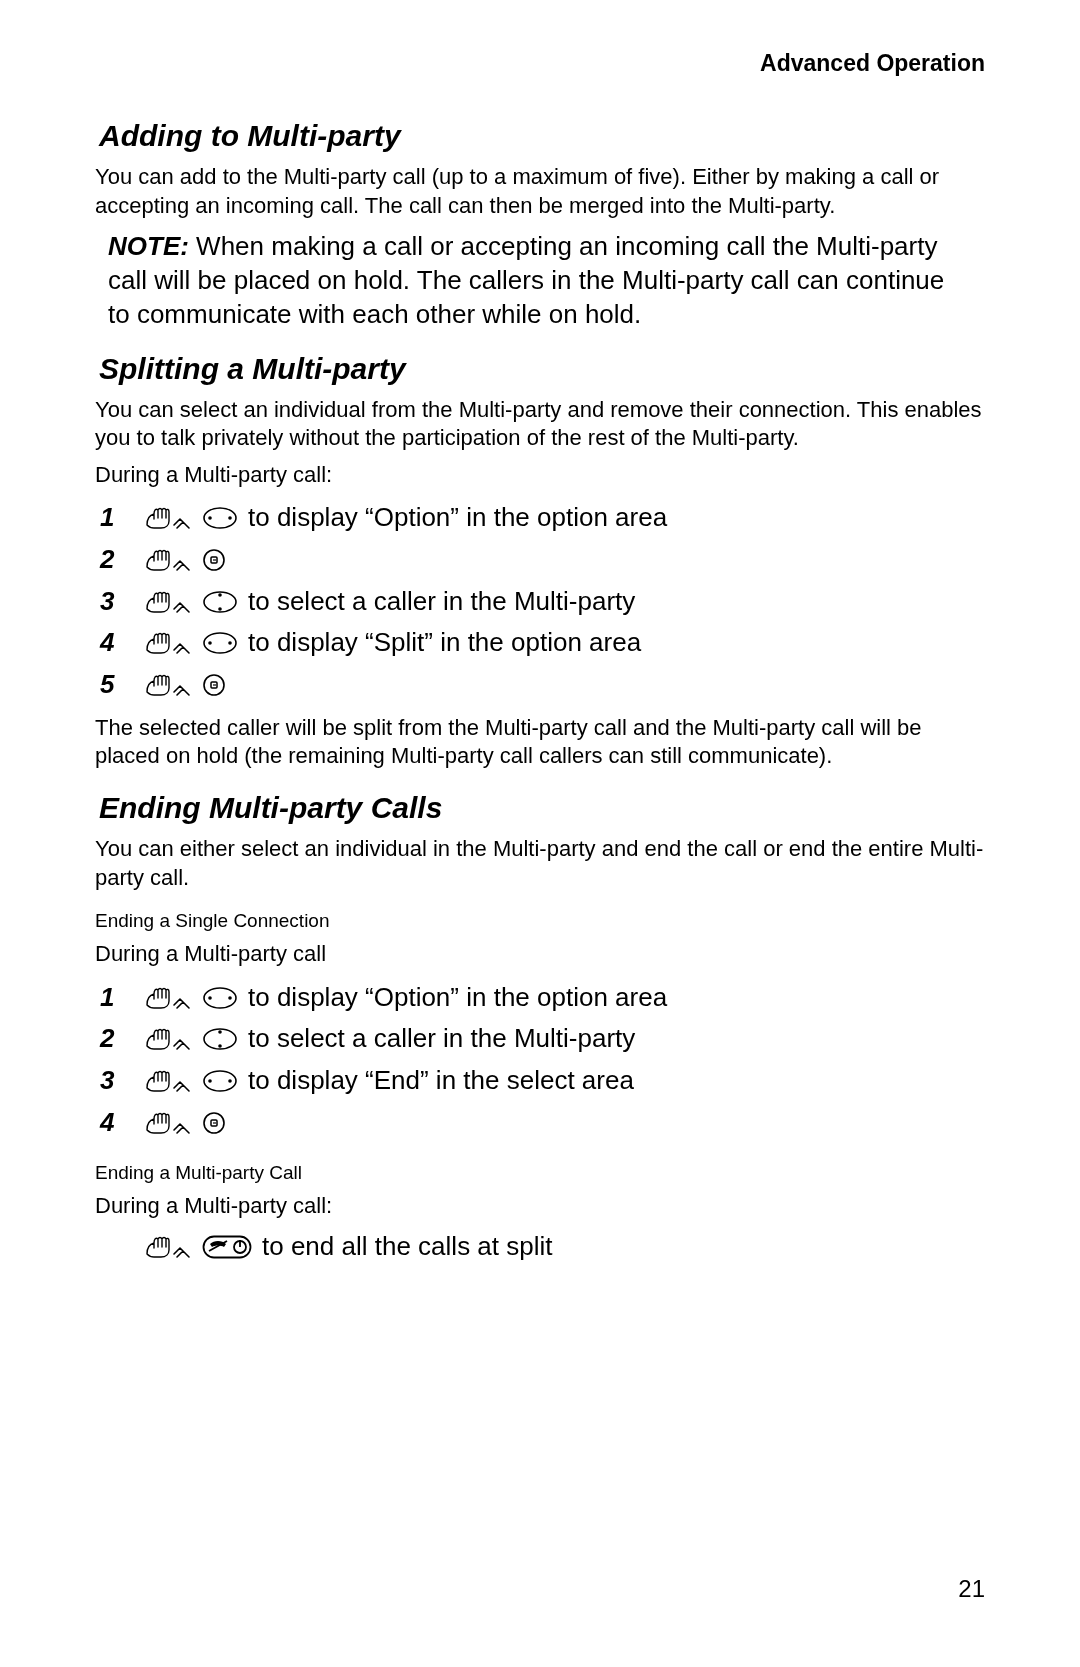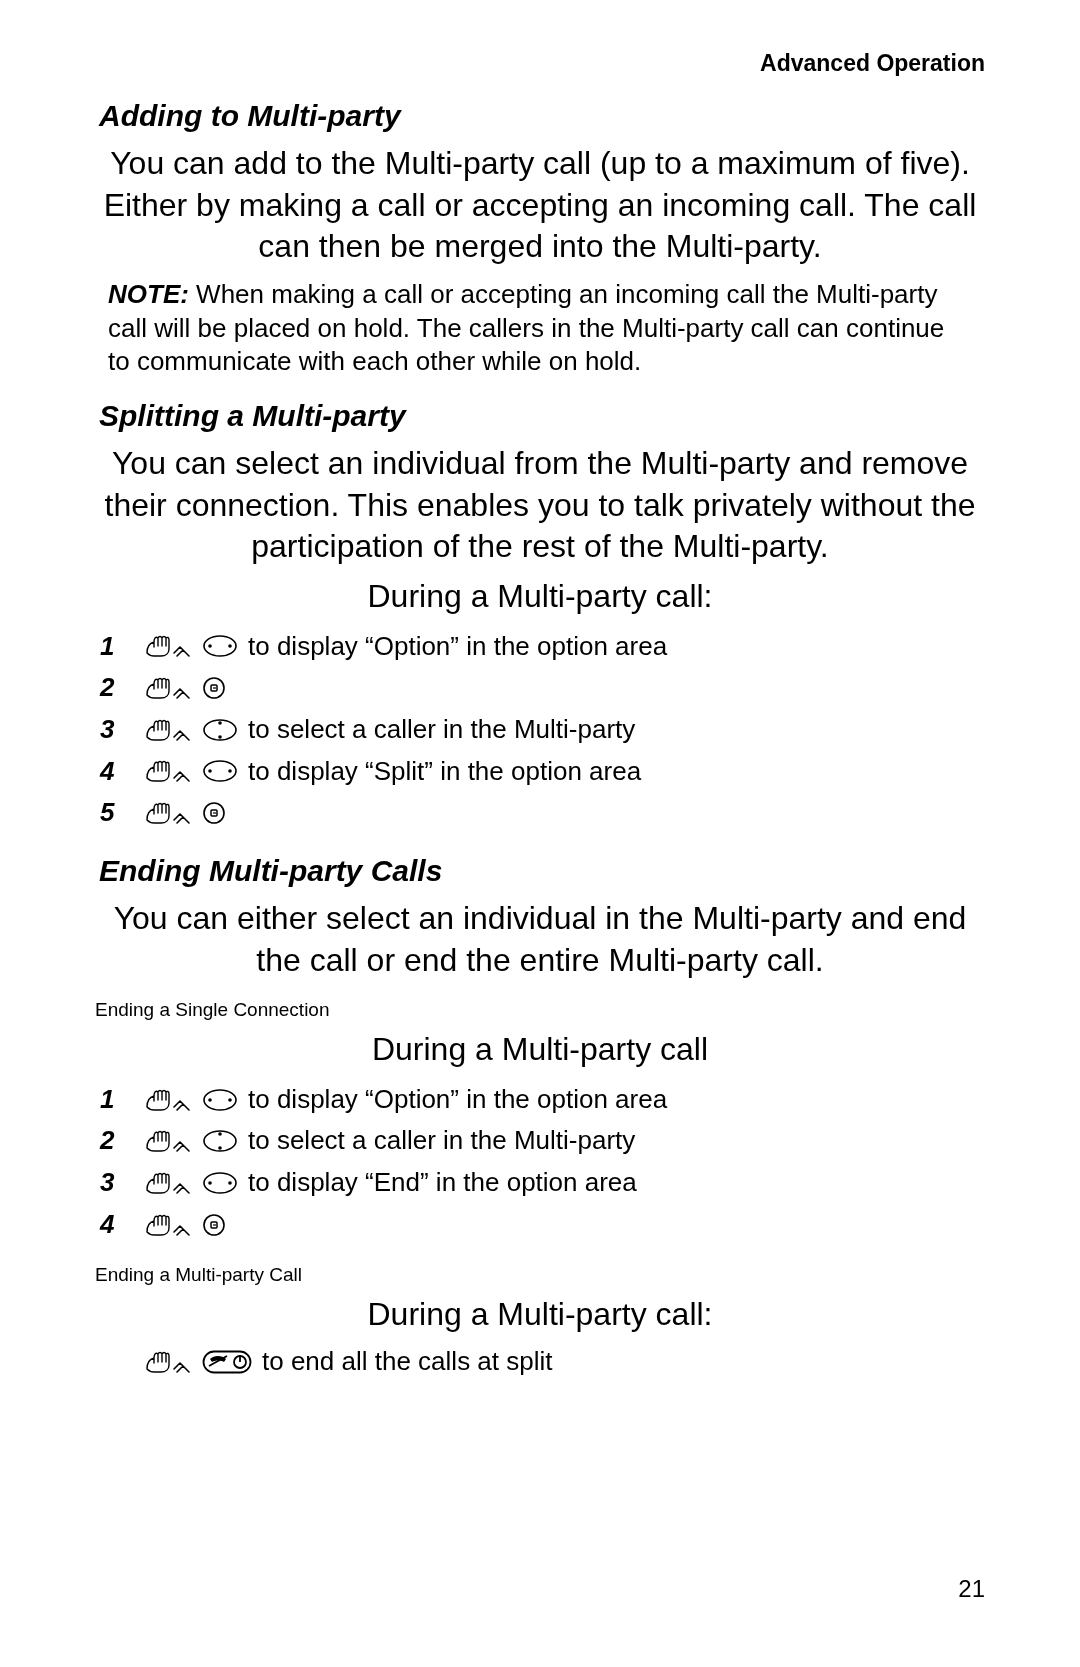--- a/index.html
+++ b/index.html
@@ -13,33 +13,32 @@
     width: 1080px;
     height: 1667px;
     position: relative;
     box-sizing: border-box;
     padding: 50px 95px 40px 95px;
   }
   .running-header {
     text-align: right;
     font-weight: bold;
     font-size: 23px;
-    margin-bottom: 22px;
+    margin-bottom: 42px;
   }
   h2.section-title {
     font-style: italic;
     font-weight: bold;
     font-size: 30px;
     margin: 20px 0 10px 4px;
   }
   p.body {
-    font-size: 32px;
+    font-size: 22px;
     line-height: 1.3;
     margin: 8px 0;
-    text-align: center;
   }
   p.note {
     font-size: 26px;
     line-height: 1.3;
     margin: 10px 13px;
   }
   p.note .note-label {
     font-weight: bold;
     font-style: italic;
   }
@@ -215,20 +214,21 @@
         </span>
       <span class="icon">
           <svg width="24" height="24">
             <use href="#icon-select"></use>
           </svg>
         </span>
       <span class="step-text"></span>
     </li>
   </ol>
 
+  <p class="body">The selected caller will be split from the Multi-party call and the Multi-party call will be placed on hold (the remaining Multi-party call callers can still communicate).</p>
 
   <h2 class="section-title">Ending Multi-party Calls</h2>
   <p class="body">You can either select an individual in the Multi-party and end the call or end the entire Multi-party call.</p>
 
   <h3 class="subheading">Ending a Single Connection</h3>
   <p class="body">During a Multi-party call</p>
 
   <ol class="steps">
     <li>
       <span class="step-num">1</span>
@@ -263,21 +263,21 @@
       <span class="icon">
           <svg width="50" height="26">
             <use href="#icon-hand"></use>
           </svg>
         </span>
       <span class="icon">
           <svg width="36" height="24">
             <use href="#icon-nav-lr"></use>
           </svg>
         </span>
-      <span class="step-text"> to display “End” in the option area</span>
+      <span class="step-text"> to display “End” in the select area</span>
     </li>
     <li>
       <span class="step-num">4</span>
       <span class="icon">
           <svg width="50" height="26">
             <use href="#icon-hand"></use>
           </svg>
         </span>
       <span class="icon">
           <svg width="24" height="24">

